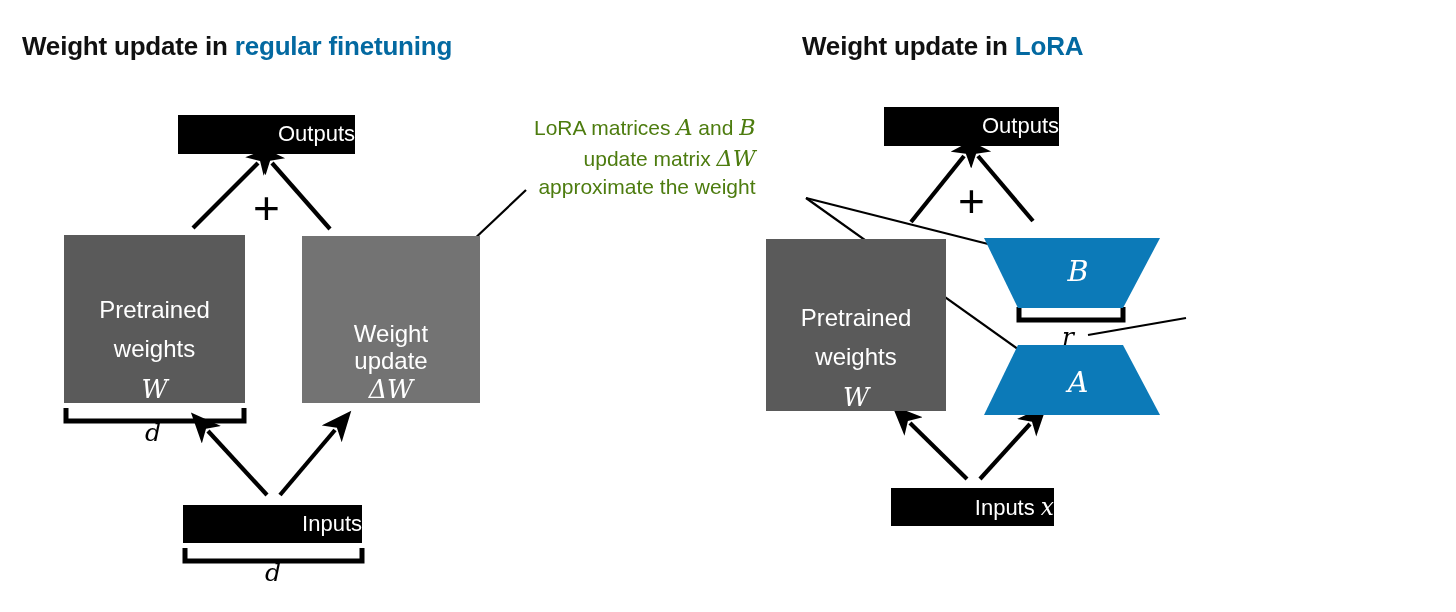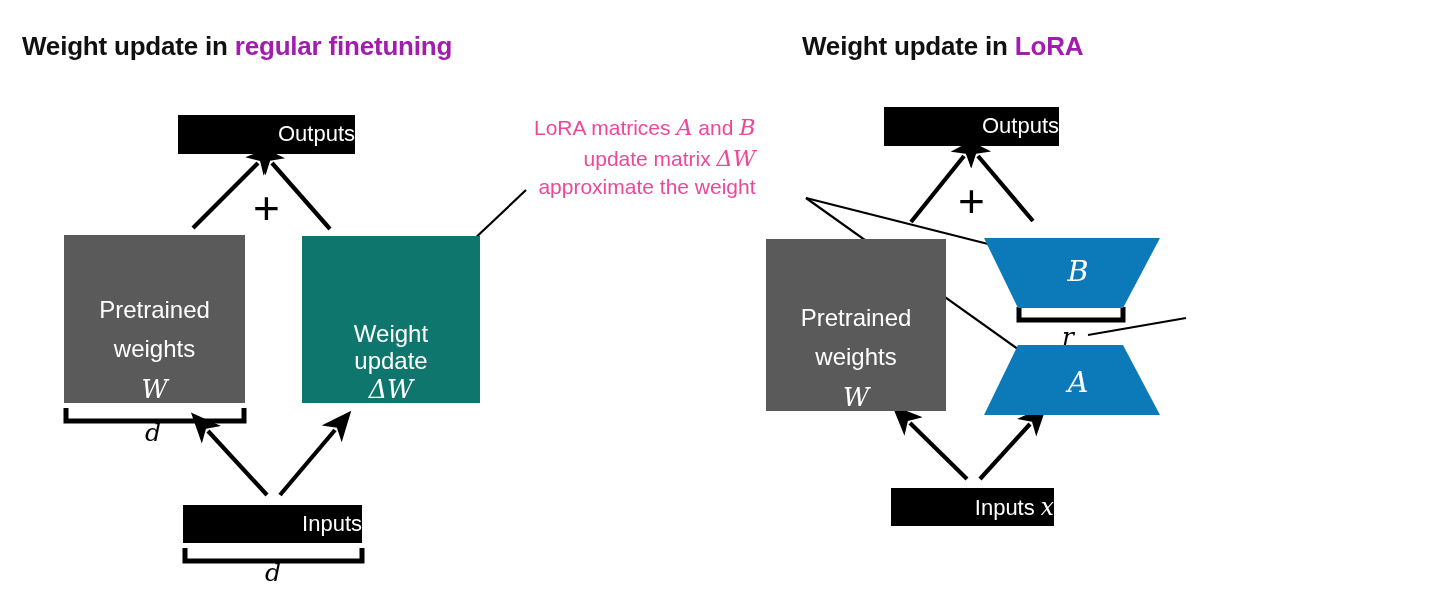--- a/index.html
+++ b/index.html
@@ -25,39 +25,39 @@
 
   
   .title {
     position: absolute;
     font-size: 26px;
     font-weight: bold;
     letter-spacing: -0.2px;
     white-space: nowrap;
     color: #111111;
   }
-  .title .accent { color: #a21caf; }
+  .title .accent { color: #0369a1; }
 
   #title-left  { left: 22px;  top: 31px; }
   #title-right { left: 802px; top: 31px; }
 
   
   .box {
     position: absolute;
     box-sizing: border-box;
     display: flex;
     align-items: center;
     justify-content: flex-end;
     text-align: center;
     color: #ffffff;
     line-height: 1.12;
   }
   .box-black { background: #000000; }
   .box-gray  { background: #5a5a5a; gap: 12px; }
-  .box-blue  { background: #0f766e; }
+  .box-blue  { background: #737373; }
 
   .box-label { display: block; }
   .mathi {
     font-family: "DejaVu Serif", serif;
     font-style: italic;
     font-size: 1.06em;
   }
 
   
   #outputs-left {
@@ -106,21 +106,21 @@
   #trap-b { left: 984px; top: 238px; width: 176px; height: 70px; }
   #trap-b .glyph { transform: translate(6px, -2px); }
   #trap-a { left: 984px; top: 345px; width: 176px; height: 70px; }
   #trap-a .glyph { transform: translate(6px, 2px); }
 
   
   .annot {
     position: absolute;
     font-size: 21px;
     line-height: 1.36;
-    color: #ec4899;
+    color: #4d7c0f;
     white-space: nowrap;
   }
   #annot-lora  { left: 534px;  top: 112px; text-align: right; }
   #annot-rank  { left: 1193px; top: 309px; text-align: center; }
 
   
   .dim-label {
     position: absolute;
     font-family: "DejaVu Serif", serif;
     font-style: italic;

